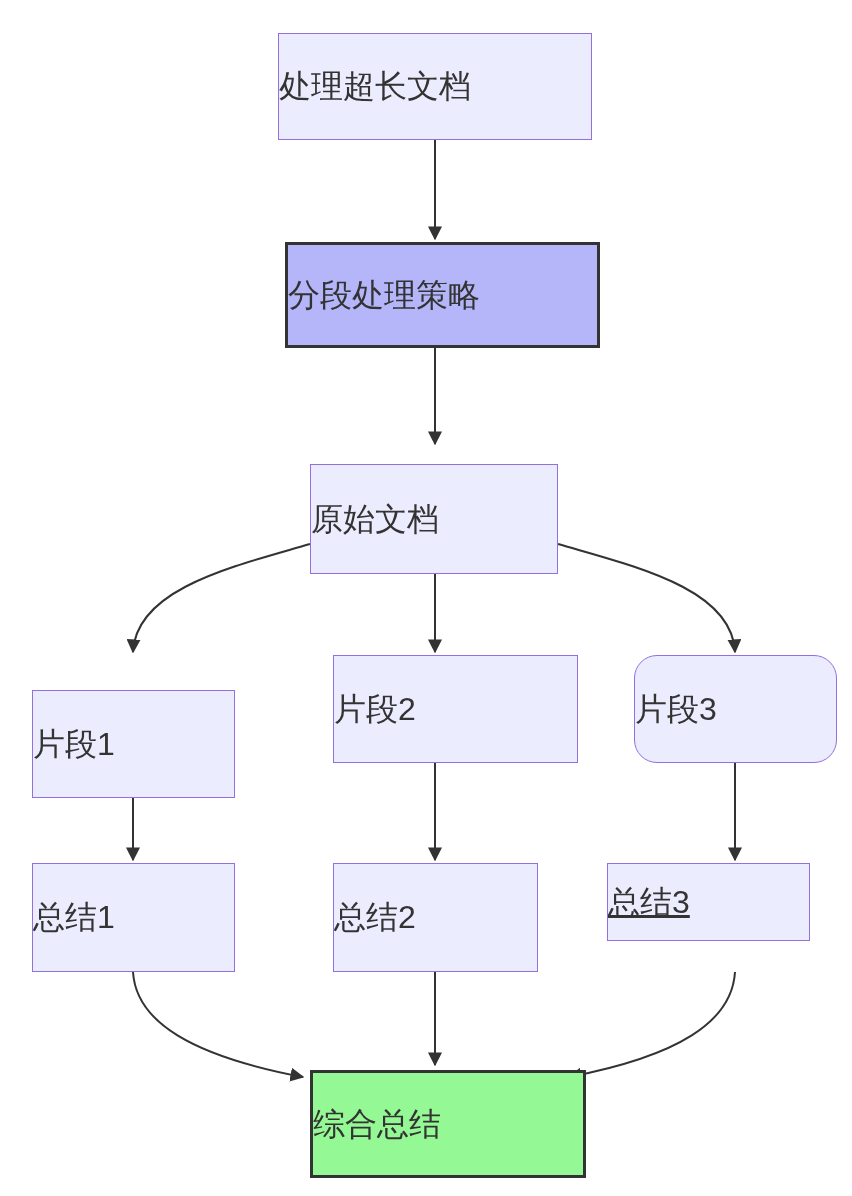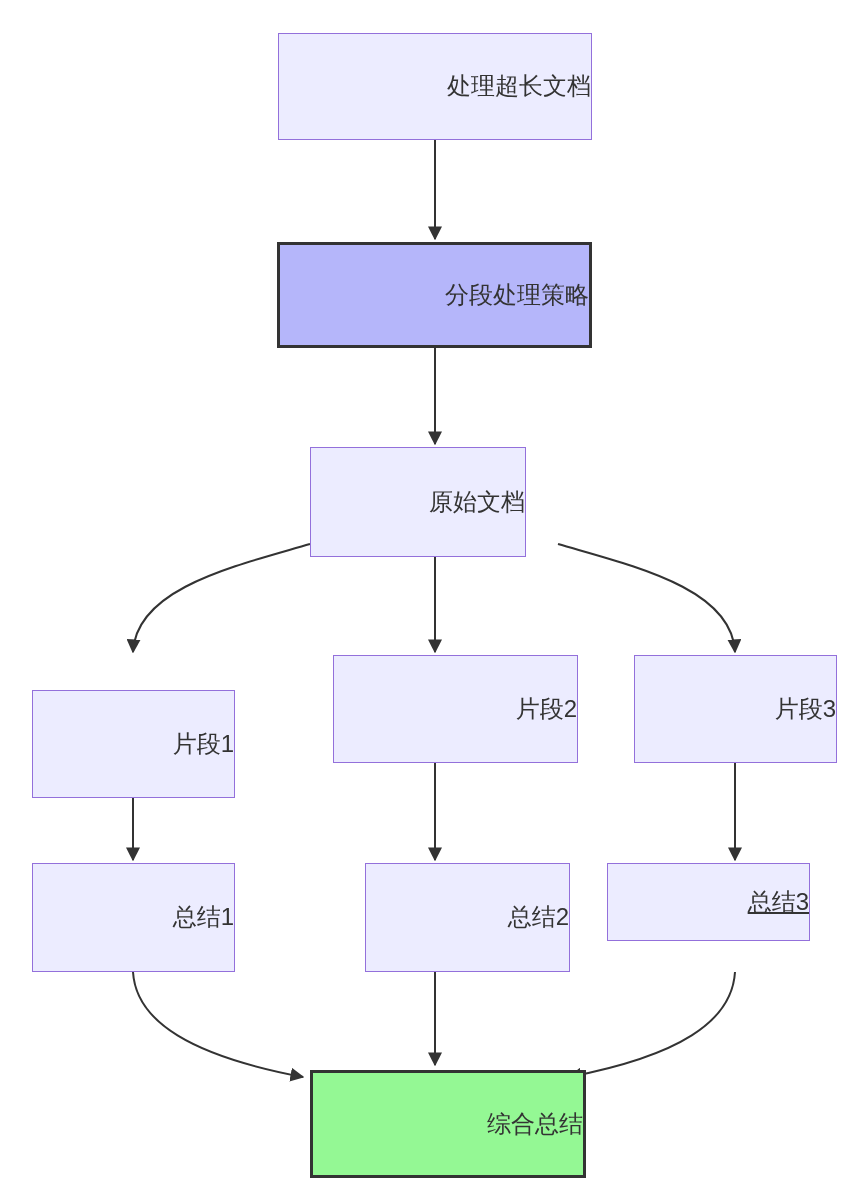--- a/index.html
+++ b/index.html
@@ -34,32 +34,33 @@
     fill:none;
     stroke:var(--edge);
     stroke-width:2px;
   }
   #arrowhead path{ fill:var(--edge); }
   .node{
     position:absolute;
     box-sizing:border-box;
     display:flex;
     align-items:center;
-    justify-content:flex-end;
+    justify-content:flex-start;
     background:var(--node-fill);
     border:1.5px solid var(--node-border);
     color:var(--text);
-    font-size:24px;
+    font-size:32px;
     line-height:1.2;
     text-align:center;
     white-space:nowrap;
   }
   .node.highlight{
     background:var(--highlight-fill);
     border:3.5px solid var(--highlight-border);
+    margin-left:8px;
   }
   .node.success{
     background:var(--success-fill);
     border:3.5px solid var(--success-border);
   }
 </style>
 </head>
 <body>
 
 <div class="canvas">
@@ -84,41 +85,41 @@
   </svg>
 
   <div class="node" style="left:278px;top:33px;width:314px;height:107px;">
     <span>处理超长文档</span>
   </div>
 
   <div class="node highlight" style="left:277px;top:242px;width:315px;height:106px;">
     <span>分段处理策略</span>
   </div>
 
-  <div class="node" style="left:310px;top:447px;width:216px;height:110px;">
+  <div class="node" style="left:310px;top:464px;width:248px;height:110px;">
     <span>原始文档</span>
   </div>
 
   <div class="node" style="left:32px;top:655px;width:203px;height:108px;margin-top:35px;">
     <span>片段1</span>
   </div>
 
   <div class="node" style="left:333px;top:655px;width:245px;height:108px;">
     <span>片段2</span>
   </div>
 
-  <div class="node" style="left:634px;top:655px;width:203px;height:108px;">
+  <div class="node" style="left:634px;top:655px;width:203px;height:108px;border-radius:23px;">
     <span>片段3</span>
   </div>
 
   <div class="node" style="left:32px;top:863px;width:203px;height:109px;">
     <span>总结1</span>
   </div>
 
-  <div class="node" style="left:333px;top:863px;width:205px;height:109px;margin-left:32px;">
+  <div class="node" style="left:333px;top:863px;width:205px;height:109px;">
     <span>总结2</span>
   </div>
 
   <div class="node" style="left:607px;top:863px;width:203px;height:78px;text-decoration:underline;">
     <span>总结3</span>
   </div>
 
   <div class="node success" style="left:310px;top:1070px;width:276px;height:108px;">
     <span>综合总结</span>
   </div>

